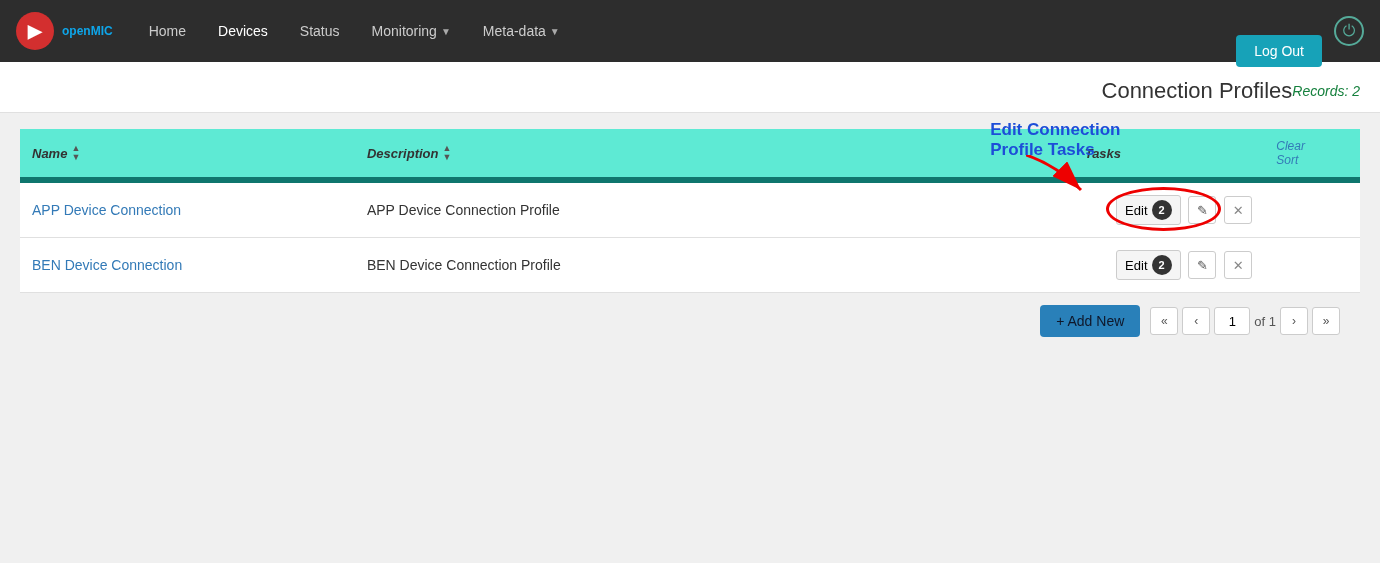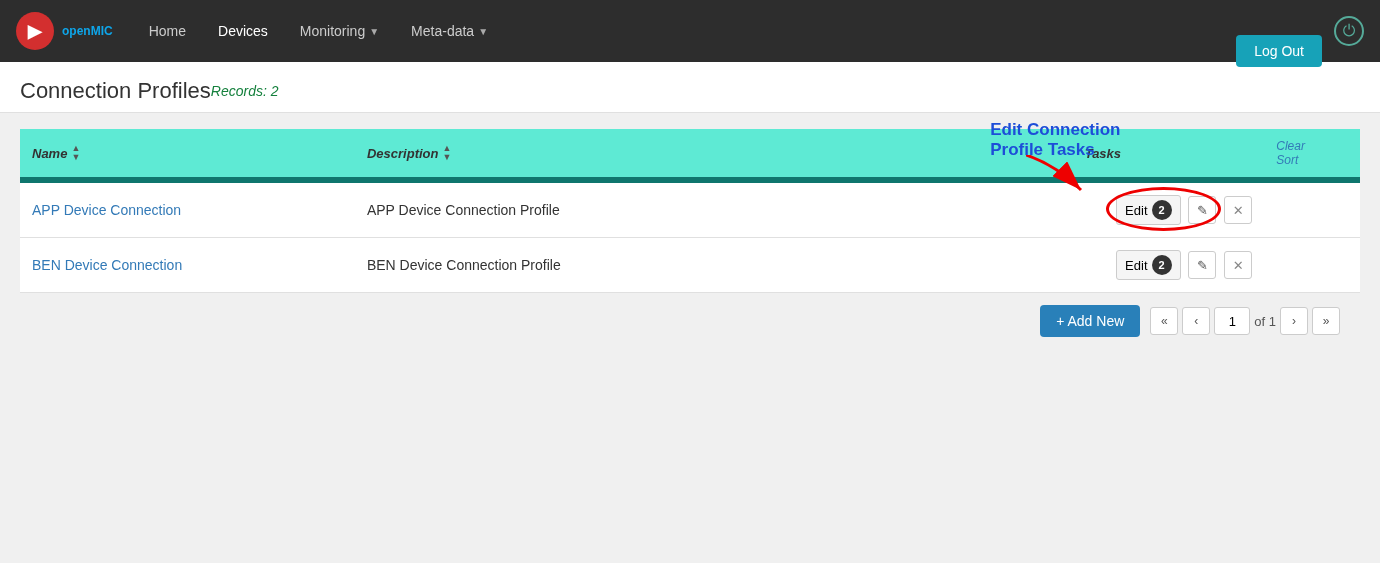--- a/index.html
+++ b/index.html
@@ -89,21 +89,21 @@
       color: #5a9;
       font-size: 16px;
     }
 
     
     .page-content {
       background: white;
       padding: 16px 20px 8px 20px;
       display: flex;
       align-items: center;
-      justify-content: flex-start;
+      justify-content: flex-end;
       border-bottom: 1px solid #e0e0e0;
     }
     .page-title {
       font-size: 22px;
       font-weight: normal;
       color: #333;
     }
     .records-count {
       font-size: 14px;
       color: #15803d;
@@ -218,21 +218,21 @@
     
     .bottom-controls {
       display: flex;
       justify-content: flex-end;
       padding: 12px 20px 0 20px;
       gap: 10px;
       align-items: center;
     }
     .add-new-btn {
       background: #2980b9;
-      color: #ffffff;
+      color: #0f172a;
       border: none;
       padding: 8px 16px;
       border-radius: 4px;
       cursor: pointer;
       font-size: 14px;
     }
     .pagination {
       display: flex;
       align-items: center;
       gap: 4px;
@@ -304,20 +304,21 @@
 <body>
 
 <nav class="navbar">
   <div class="navbar-logo">
     <div class="logo-circle">▶</div>
     <span class="logo-text">openMIC</span>
   </div>
   <div class="nav-links">
     <a class="nav-item">Home</a>
     <a class="nav-item active">Devices</a>
+    <a class="nav-item">Status</a>
     <a class="nav-item">
       <span class="nav-dropdown">
         <span>Monitoring</span>
         <span class="dropdown-arrow">▼</span>
       </span>
     </a>
     <a class="nav-item">
       <span class="nav-dropdown">
         <span>Meta-data</span>
         <span class="dropdown-arrow">▼</span>

